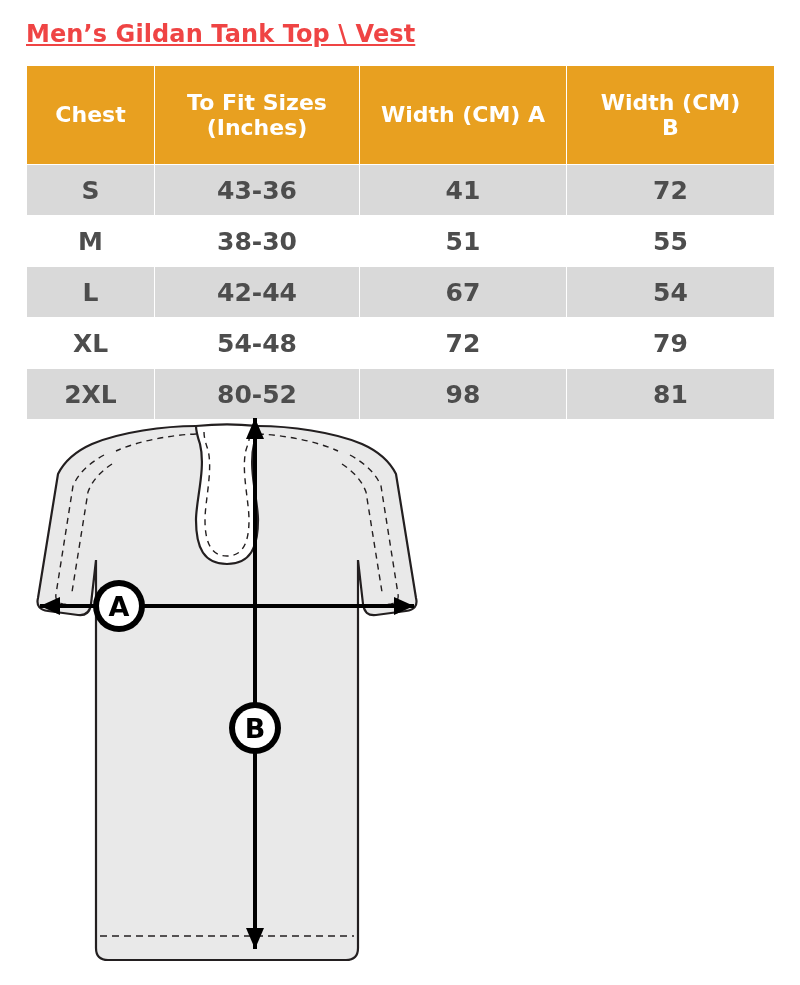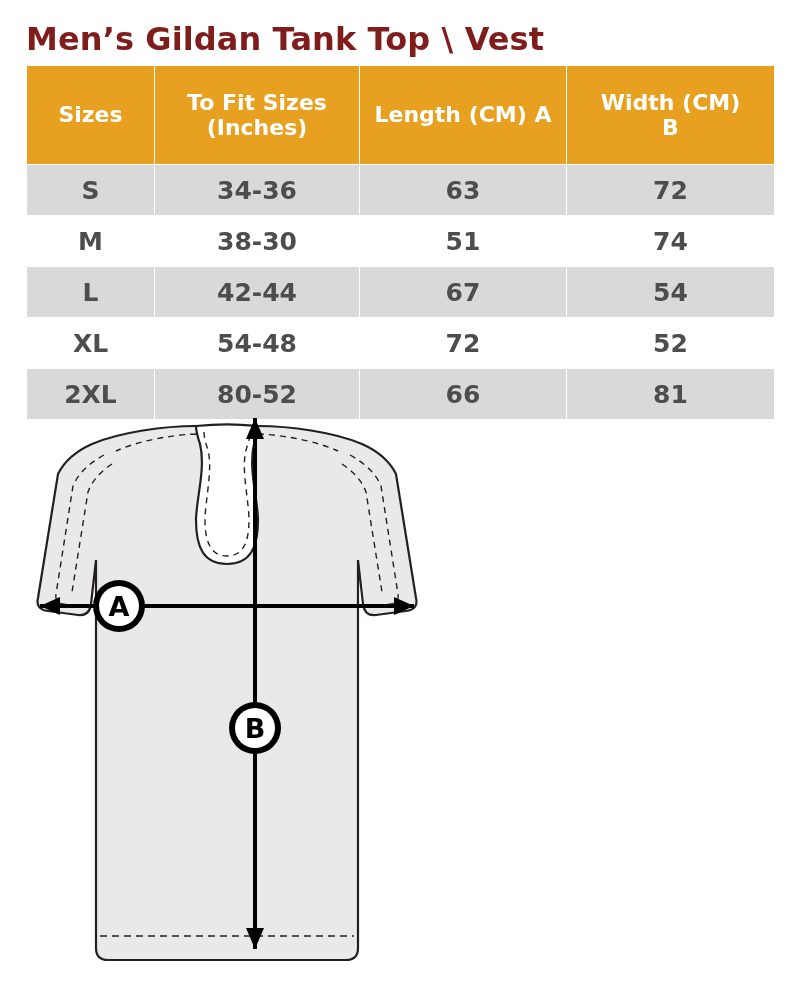--- a/index.html
+++ b/index.html
@@ -17,25 +17,26 @@
   }
   .page {
     width: 800px;
     height: 985px;
     position: relative;
   }
   .title {
     position: absolute;
     left: 26px;
     top: 20px;
-    font-size: 32px;
+    font-size: 24px;
     font-weight: bold;
-    color: #7f1d1d;
+    color: #ef4444;
     letter-spacing: 0.1px;
     white-space: nowrap;
+    text-decoration: underline;
   }
   table.size-chart {
     position: absolute;
     left: 26px;
     top: 65px;
     width: 748px;
     border-collapse: collapse;
     table-layout: fixed;
   }
   table.size-chart th {
@@ -91,64 +92,64 @@
   <table class="size-chart">
     <colgroup>
       <col class="col-sizes">
       <col class="col-chest">
       <col class="col-width">
       <col class="col-length">
     </colgroup>
     <thead>
       <tr>
         <th>
-          <span>Sizes</span>
+          <span>Chest</span>
         </th>
         <th>
           <span>To Fit Sizes</span><br>
           <span>(Inches)</span>
         </th>
         <th>
-          <span>Length (CM) A</span>
+          <span>Width (CM) A</span>
         </th>
         <th>
           <span>Width  (CM)</span><br>
           <span>B</span>
         </th>
       </tr>
     </thead>
     <tbody>
       <tr class="row-alt">
         <td>S</td>
-        <td>34-36</td>
-        <td>63</td>
+        <td>43-36</td>
+        <td>41</td>
         <td>72</td>
       </tr>
       <tr class="row-plain">
         <td>M</td>
         <td>38-30</td>
         <td>51</td>
-        <td>74</td>
+        <td>55</td>
       </tr>
       <tr class="row-alt">
         <td>L</td>
         <td>42-44</td>
         <td>67</td>
         <td>54</td>
       </tr>
       <tr class="row-plain">
         <td>XL</td>
         <td>54-48</td>
         <td>72</td>
-        <td>52</td>
+        <td>79</td>
       </tr>
       <tr class="row-alt">
         <td>2XL</td>
         <td>80-52</td>
-        <td>66</td>
+        <td>98</td>
         <td>81</td>
       </tr>
     </tbody>
   </table>
 
   <div class="diagram">
     <svg width="800" height="577" viewBox="0 0 800 577" xmlns="http://www.w3.org/2000/svg">
 
       <g>
 

